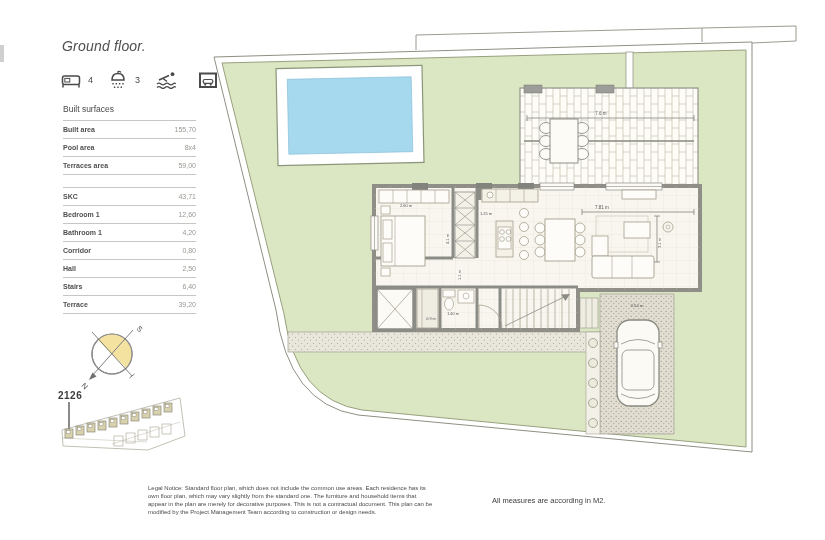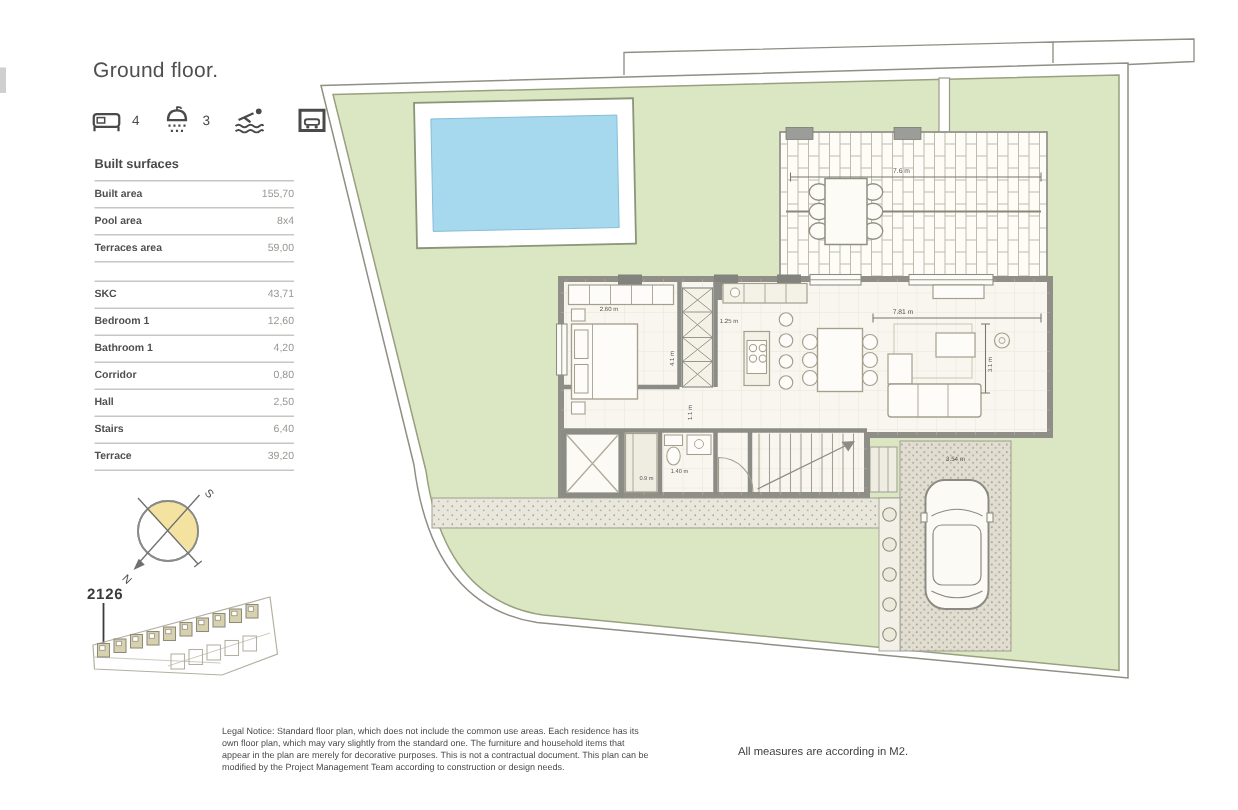--- a/index.html
+++ b/index.html
@@ -1,23 +1,23 @@
 <!DOCTYPE html>
 <html><head>
 <meta charset="utf-8">
 <style>
   html,body{margin:0;padding:0;}
   body{width:825px;height:540px;background:#ffffff;position:relative;overflow:hidden;
        font-family:"Liberation Sans",sans-serif;color:#4a4a4a;}
   .abs{position:absolute;}
-  .page-title{left:62px;top:38px;font-size:14px;letter-spacing:.2px;color:#4f4f4f;}
+  .page-title{left:62px;top:38px;font-size:14px;letter-spacing:.2px;color:#4f4f4f;font-style:italic;}
   .amenities{left:60px;top:70px;display:flex;align-items:center;gap:6px;}
   .amenities .cnt{font-size:9px;color:#4a4a4a;margin-right:8px;}
   .amenities svg{display:block;}
-  .surf-header{left:63px;top:104px;font-size:8.5px;font-weight:bold;color:#4a4a4a;}
+  .surf-header{left:63px;top:104px;font-size:8.5px;font-weight:normal;color:#4a4a4a;}
   .surf-table{left:63px;top:120px;width:133px;font-size:7px;}
   .trow{display:flex;justify-content:space-between;align-items:center;
         height:17px;border-top:1px solid #c6c6c3;}
   .trow:last-child{border-bottom:1px solid #c6c6c3;}
   .tgap{height:12px;}
   .tlabel{font-weight:bold;color:#4f4f4f;}
   .tvalue{color:#979792;}
   .legal{left:148px;top:485px;width:287px;font-size:6px;line-height:1.32;color:#4b4b4b;}
   .measures{left:492px;top:496px;font-size:7.5px;color:#3d3d3d;}
   .artifact{left:0;top:45px;width:4px;height:17px;background:#cfcfcf;}

